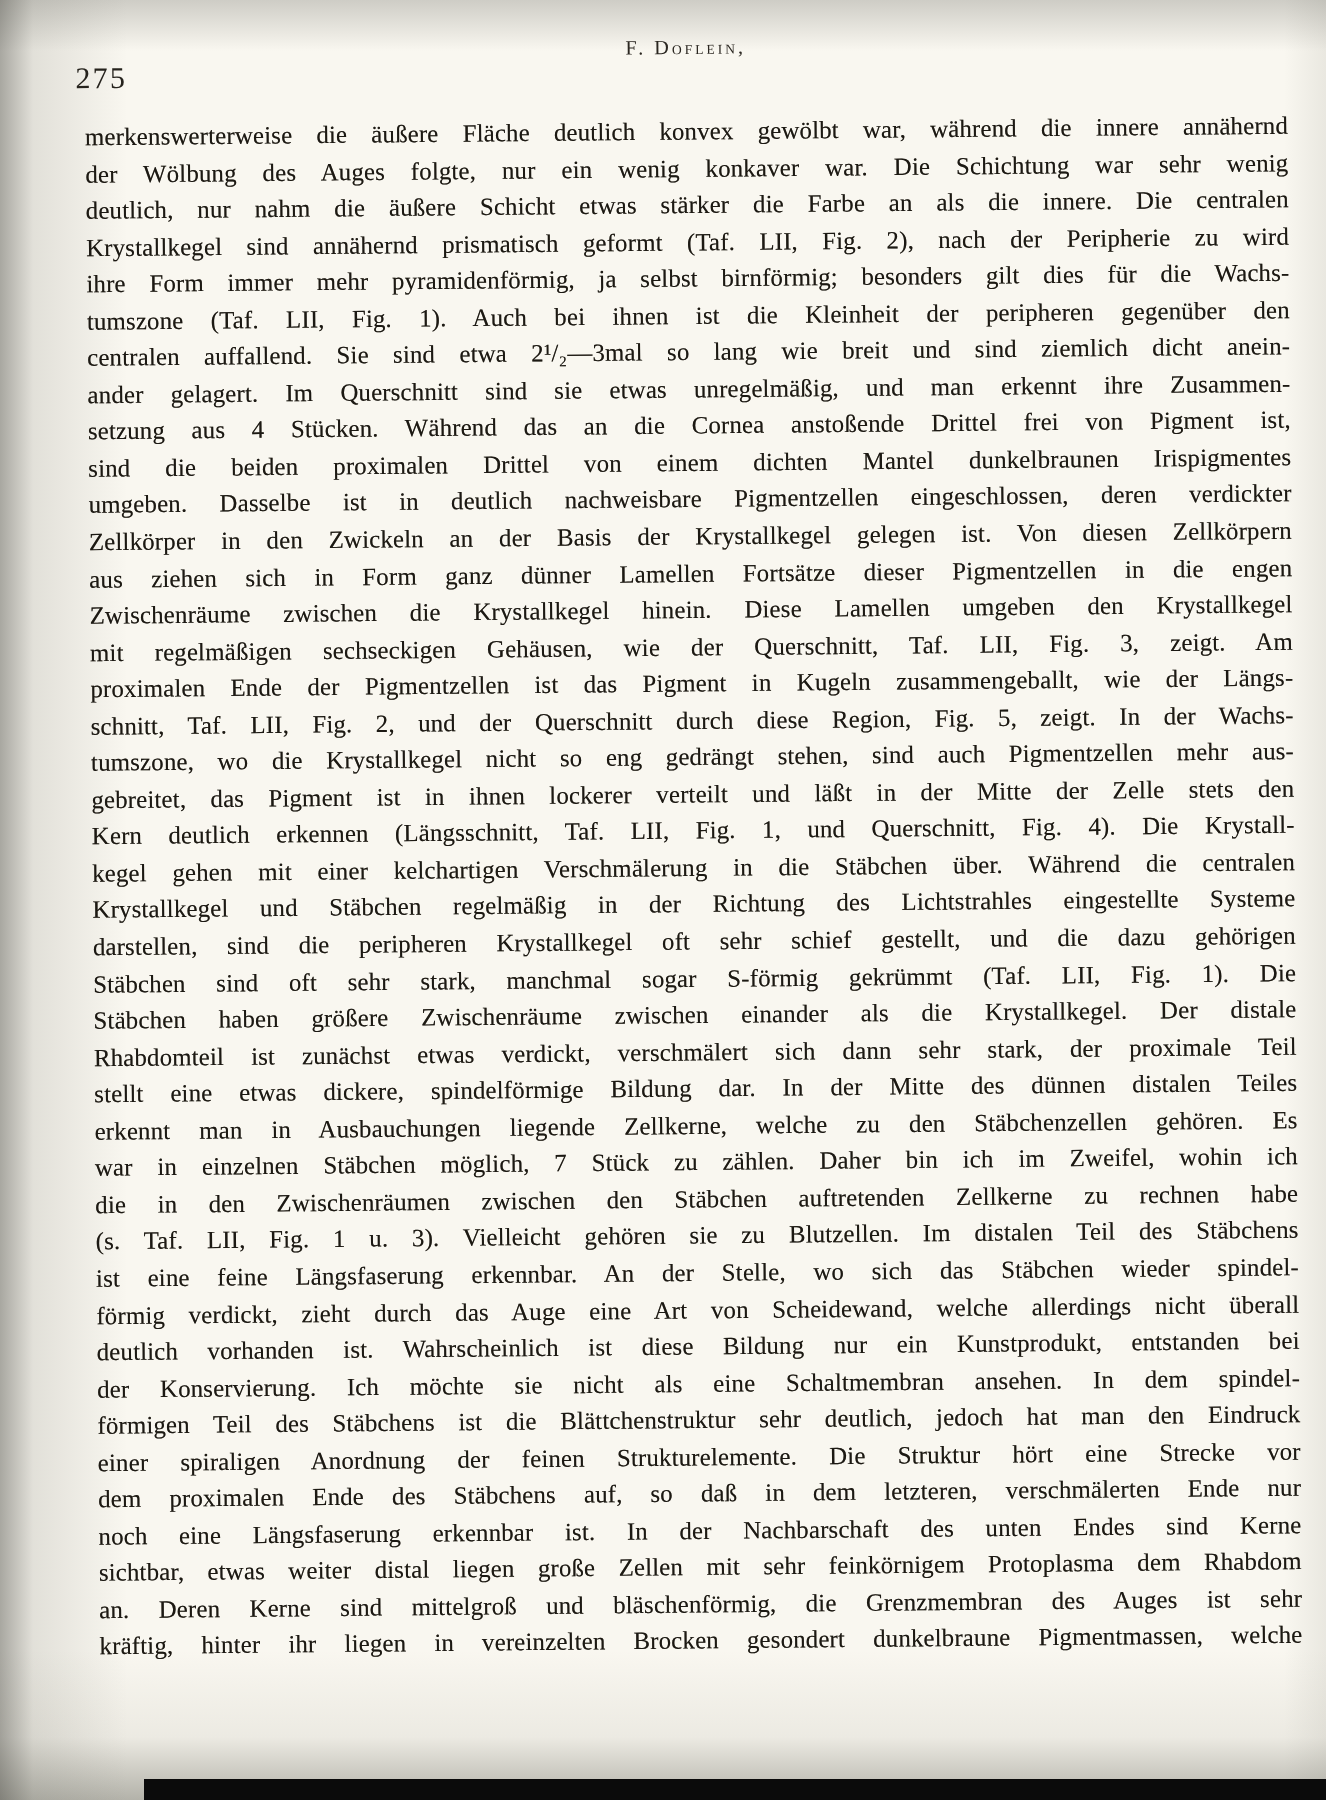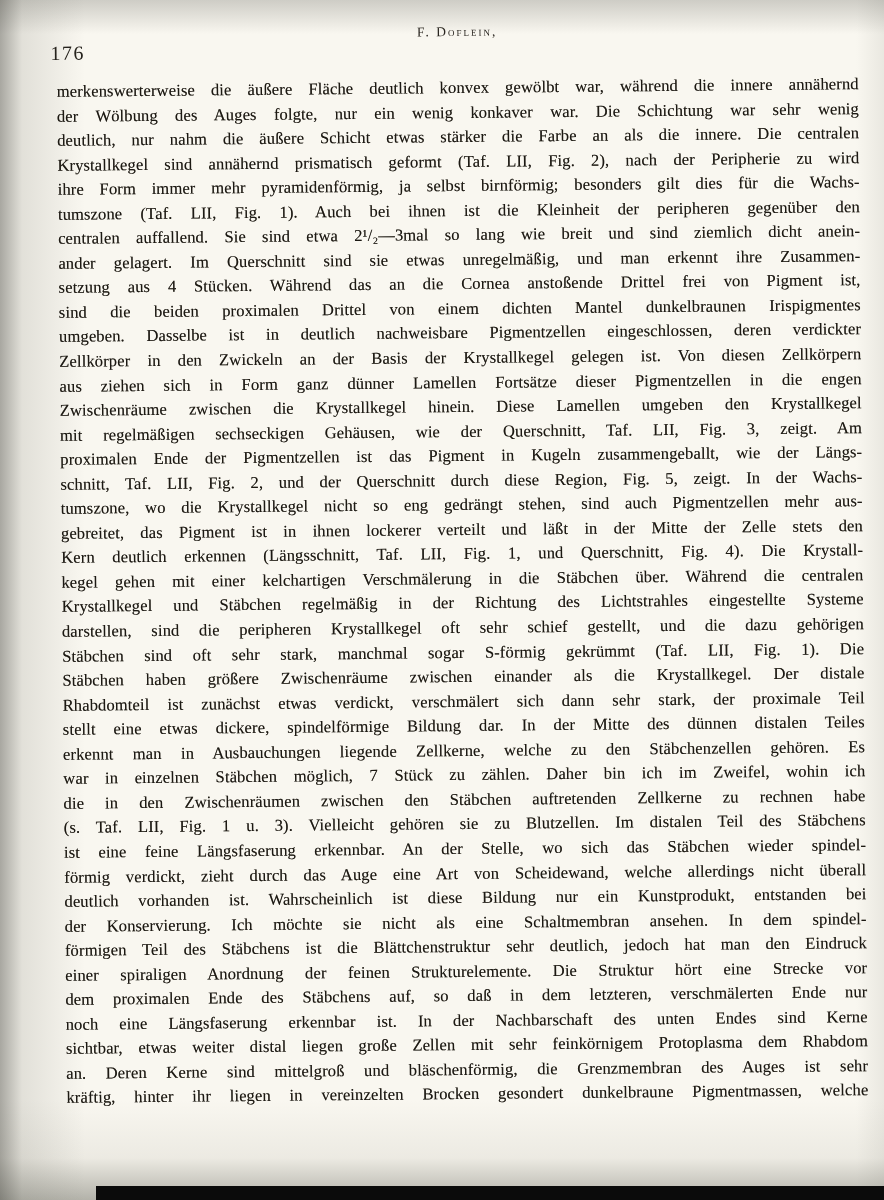--- a/index.html
+++ b/index.html
@@ -71,21 +71,21 @@
     bottom: 0;
     height: 14px;
     background: #0b0b0b;
   }
 </style>
 </head>
 <body>
 
 <div class="scan">
   <div class="page-content">
-    <div class="page-number">176</div>
+    <div class="page-number">275</div>
     <div class="running-header">F. Doflein,</div>
     <div class="body-text">
         <div class="line">merkenswerterweise die äußere Fläche deutlich konvex gewölbt war, während die innere annähernd</div>
         <div class="line">der Wölbung des Auges folgte, nur ein wenig konkaver war. Die Schichtung war sehr wenig</div>
         <div class="line">deutlich, nur nahm die äußere Schicht etwas stärker die Farbe an als die innere. Die centralen</div>
         <div class="line">Krystallkegel sind annähernd prismatisch geformt (Taf. LII, Fig. 2), nach der Peripherie zu wird</div>
         <div class="line">ihre Form immer mehr pyramidenförmig, ja selbst birnförmig; besonders gilt dies für die Wachs-</div>
         <div class="line">tumszone (Taf. LII, Fig. 1). Auch bei ihnen ist die Kleinheit der peripheren gegenüber den</div>
         <div class="line">centralen auffallend. Sie sind etwa 2¹/₂—3mal so lang wie breit und sind ziemlich dicht anein-</div>
         <div class="line">ander gelagert. Im Querschnitt sind sie etwas unregelmäßig, und man erkennt ihre Zusammen-</div>

